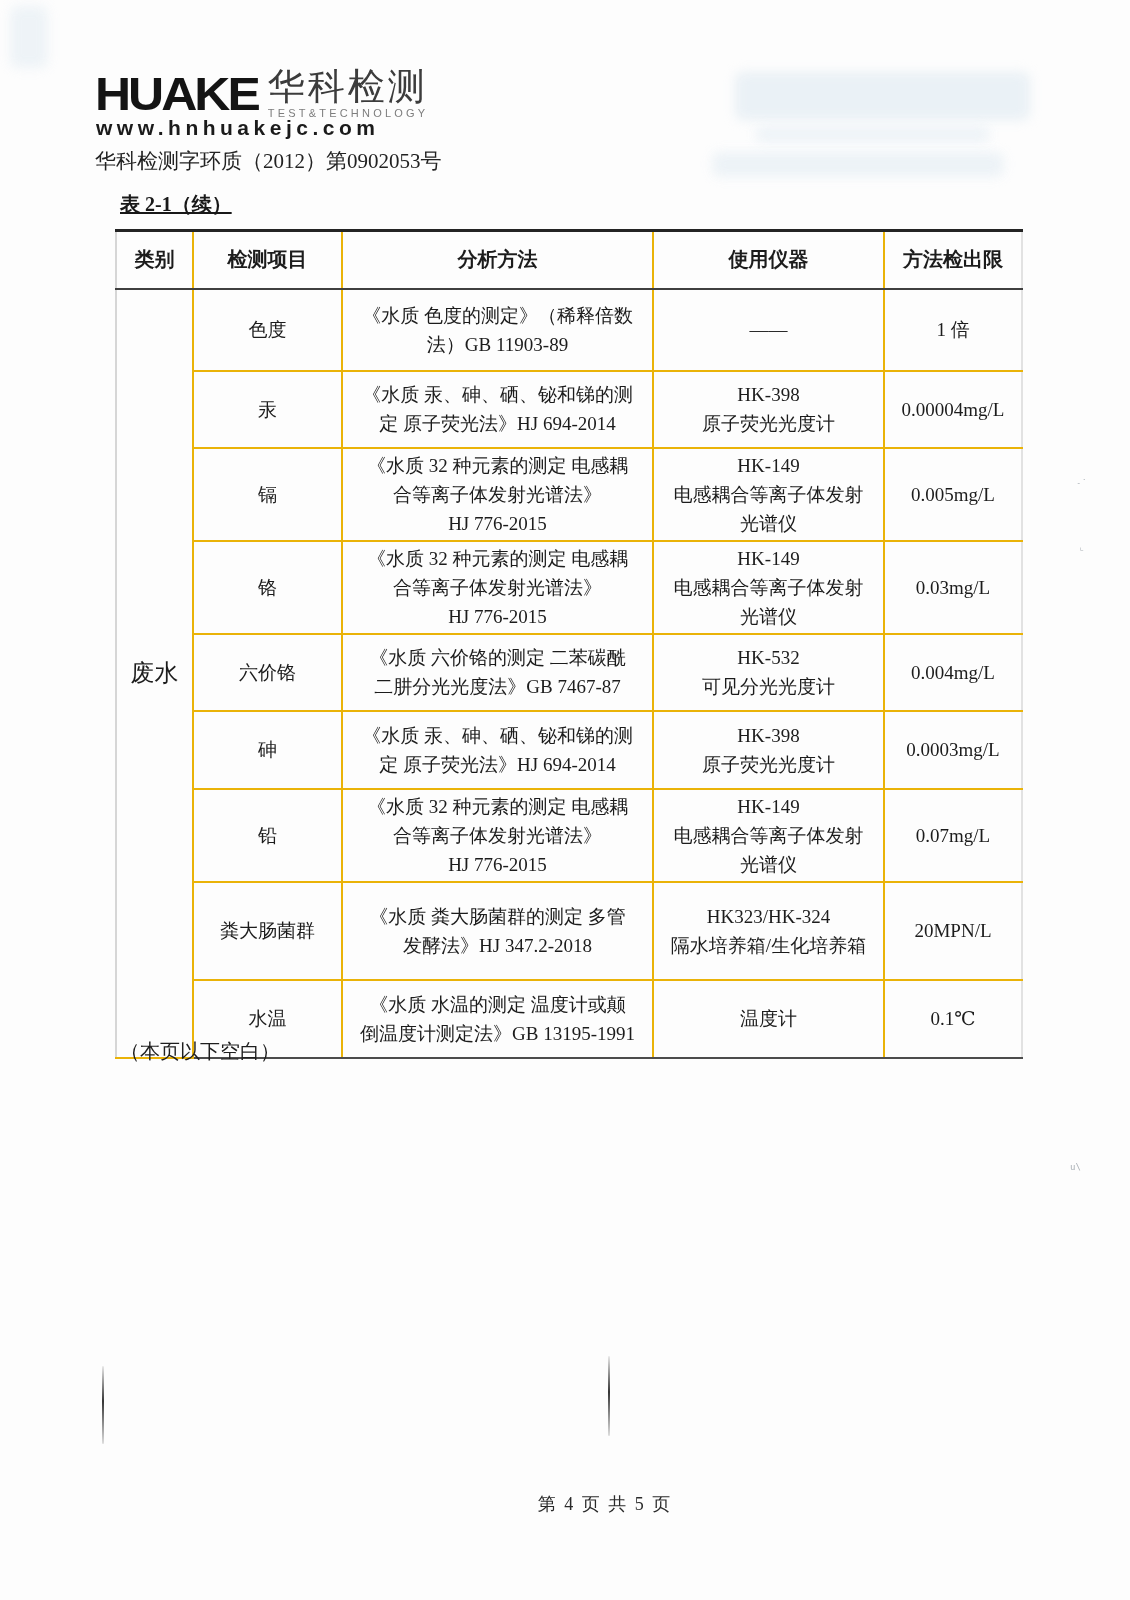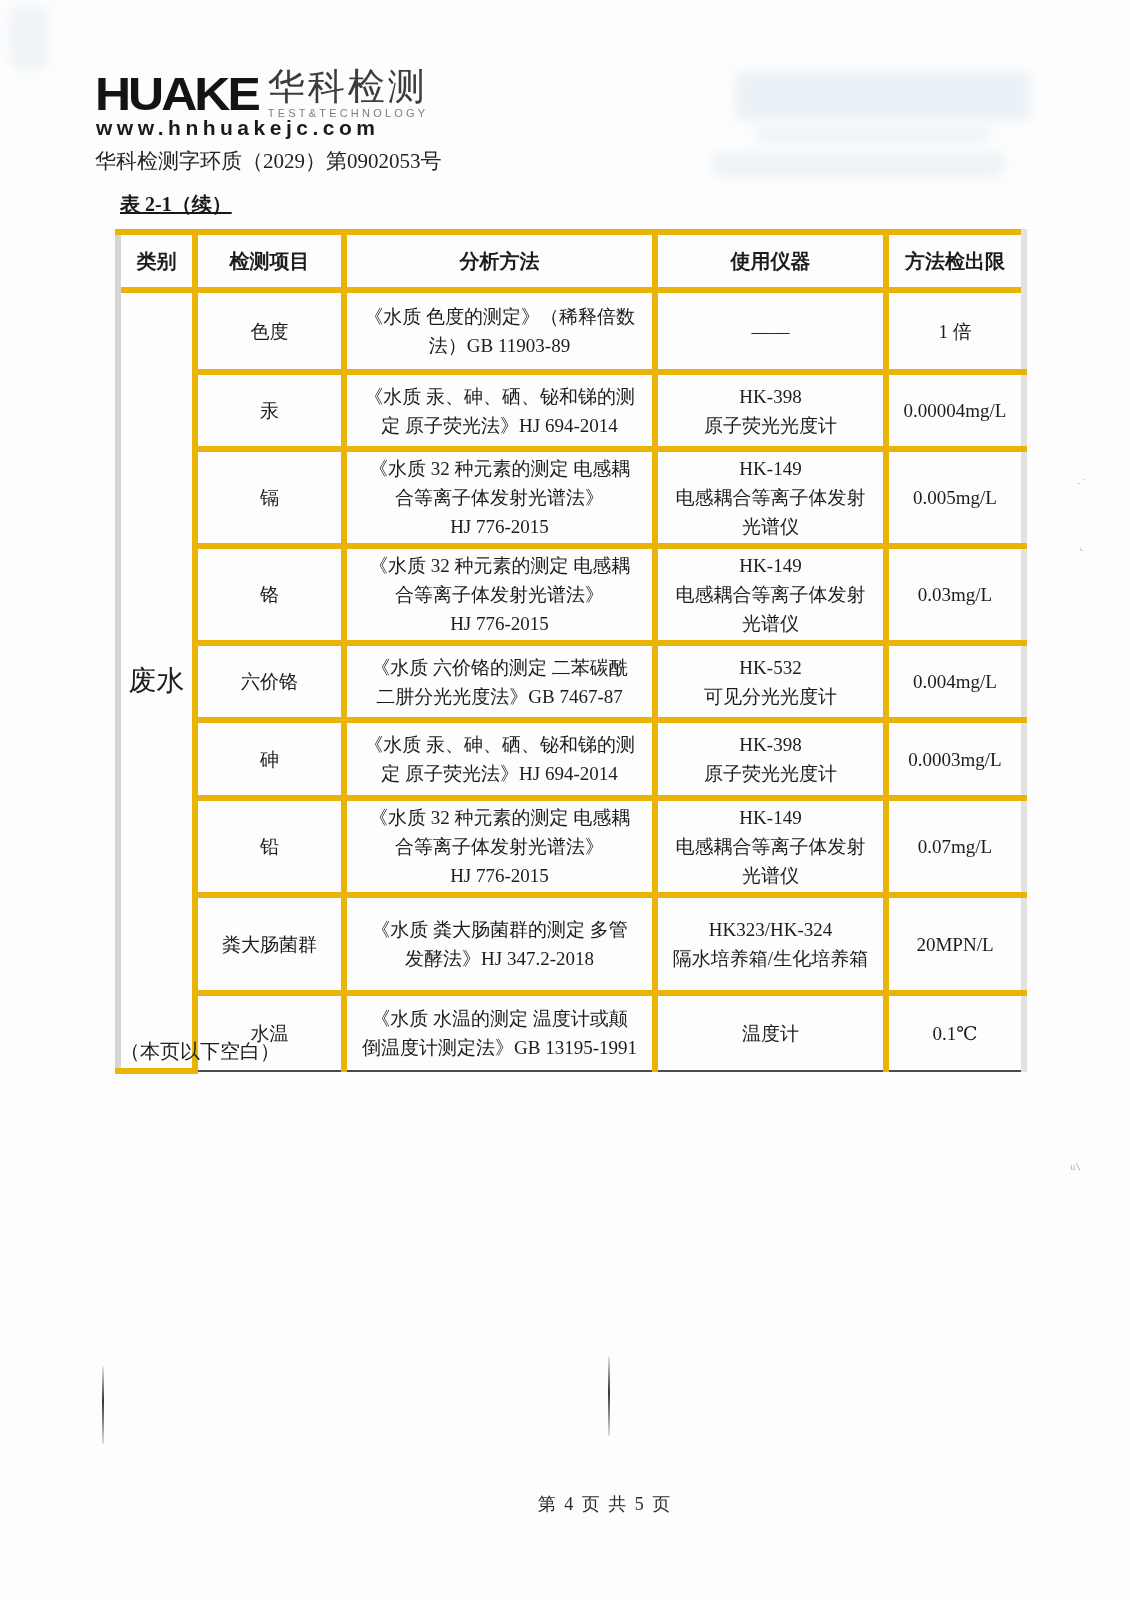--- a/index.html
+++ b/index.html
@@ -29,31 +29,31 @@
   .doc-number{position:absolute;left:95px;top:147px;font-size:21px;color:#222;}
   .table-caption{position:absolute;left:120px;top:191px;font-size:20px;font-weight:bold;color:#181818;text-decoration:underline;}
 
   
   table.report{
     position:absolute;left:115px;top:229px;width:906px;
     border-collapse:collapse;table-layout:fixed;
     border-top:3px solid #242424;
   }
   .report th,.report td{
-    border:6px solid #eab308;
+    border:2px solid #eab308;
     text-align:center;vertical-align:middle;
     font-size:19px;line-height:29px;color:#1c1c1c;
     padding:2px 4px;overflow:hidden;
   }
   .report th{font-weight:bold;font-size:20px;border-bottom:2px solid #3f3f3f;}
   .report th:first-child, .report td.cat{border-left-color:#d6d6d6;}
   .report th:last-child, .report td.limit{border-right-color:#e2e2e2;}
   .report tr:last-child td{border-bottom:2px solid #4c4c4c;}
   .report td.method, .report td.instr{white-space:pre-line;word-break:keep-all;}
-  .report td.cat{font-size:28px;}
+  .report td.cat{font-size:24px;}
 
   
   .blank-note{position:absolute;left:120px;top:1038px;font-size:20px;color:#1e1e1e;text-align:right;}
   .page-footer{
     position:absolute;left:0;top:1492px;width:100%;
     text-align:center;font-size:18px;letter-spacing:2px;color:#2a2a2a;margin-left:40px;
   }
 
   
   .vmark{position:absolute;width:2px;border-radius:1px;
@@ -77,21 +77,21 @@
 <div class="ghost g3"></div>
 
 <div class="logo-block">
   <span class="logo-latin">HUAKE</span>
   <span class="logo-cn-block">
     <span class="logo-cn">华科检测</span>
     <span class="logo-tagline">TEST&amp;TECHNOLOGY</span>
   </span>
 </div>
 <div class="website">www.hnhuakejc.com</div>
-<div class="doc-number">华科检测字环质（2029）第0902053号</div>
+<div class="doc-number">华科检测字环质（2012）第0902053号</div>
 <div class="table-caption">表 2-1（续）</div>
 
 <table class="report">
   <colgroup>
     <col style="width:77px">
       <col style="width:149px">
       <col style="width:311px">
     <col style="width:231px">
       <col style="width:138px">
   </colgroup>

